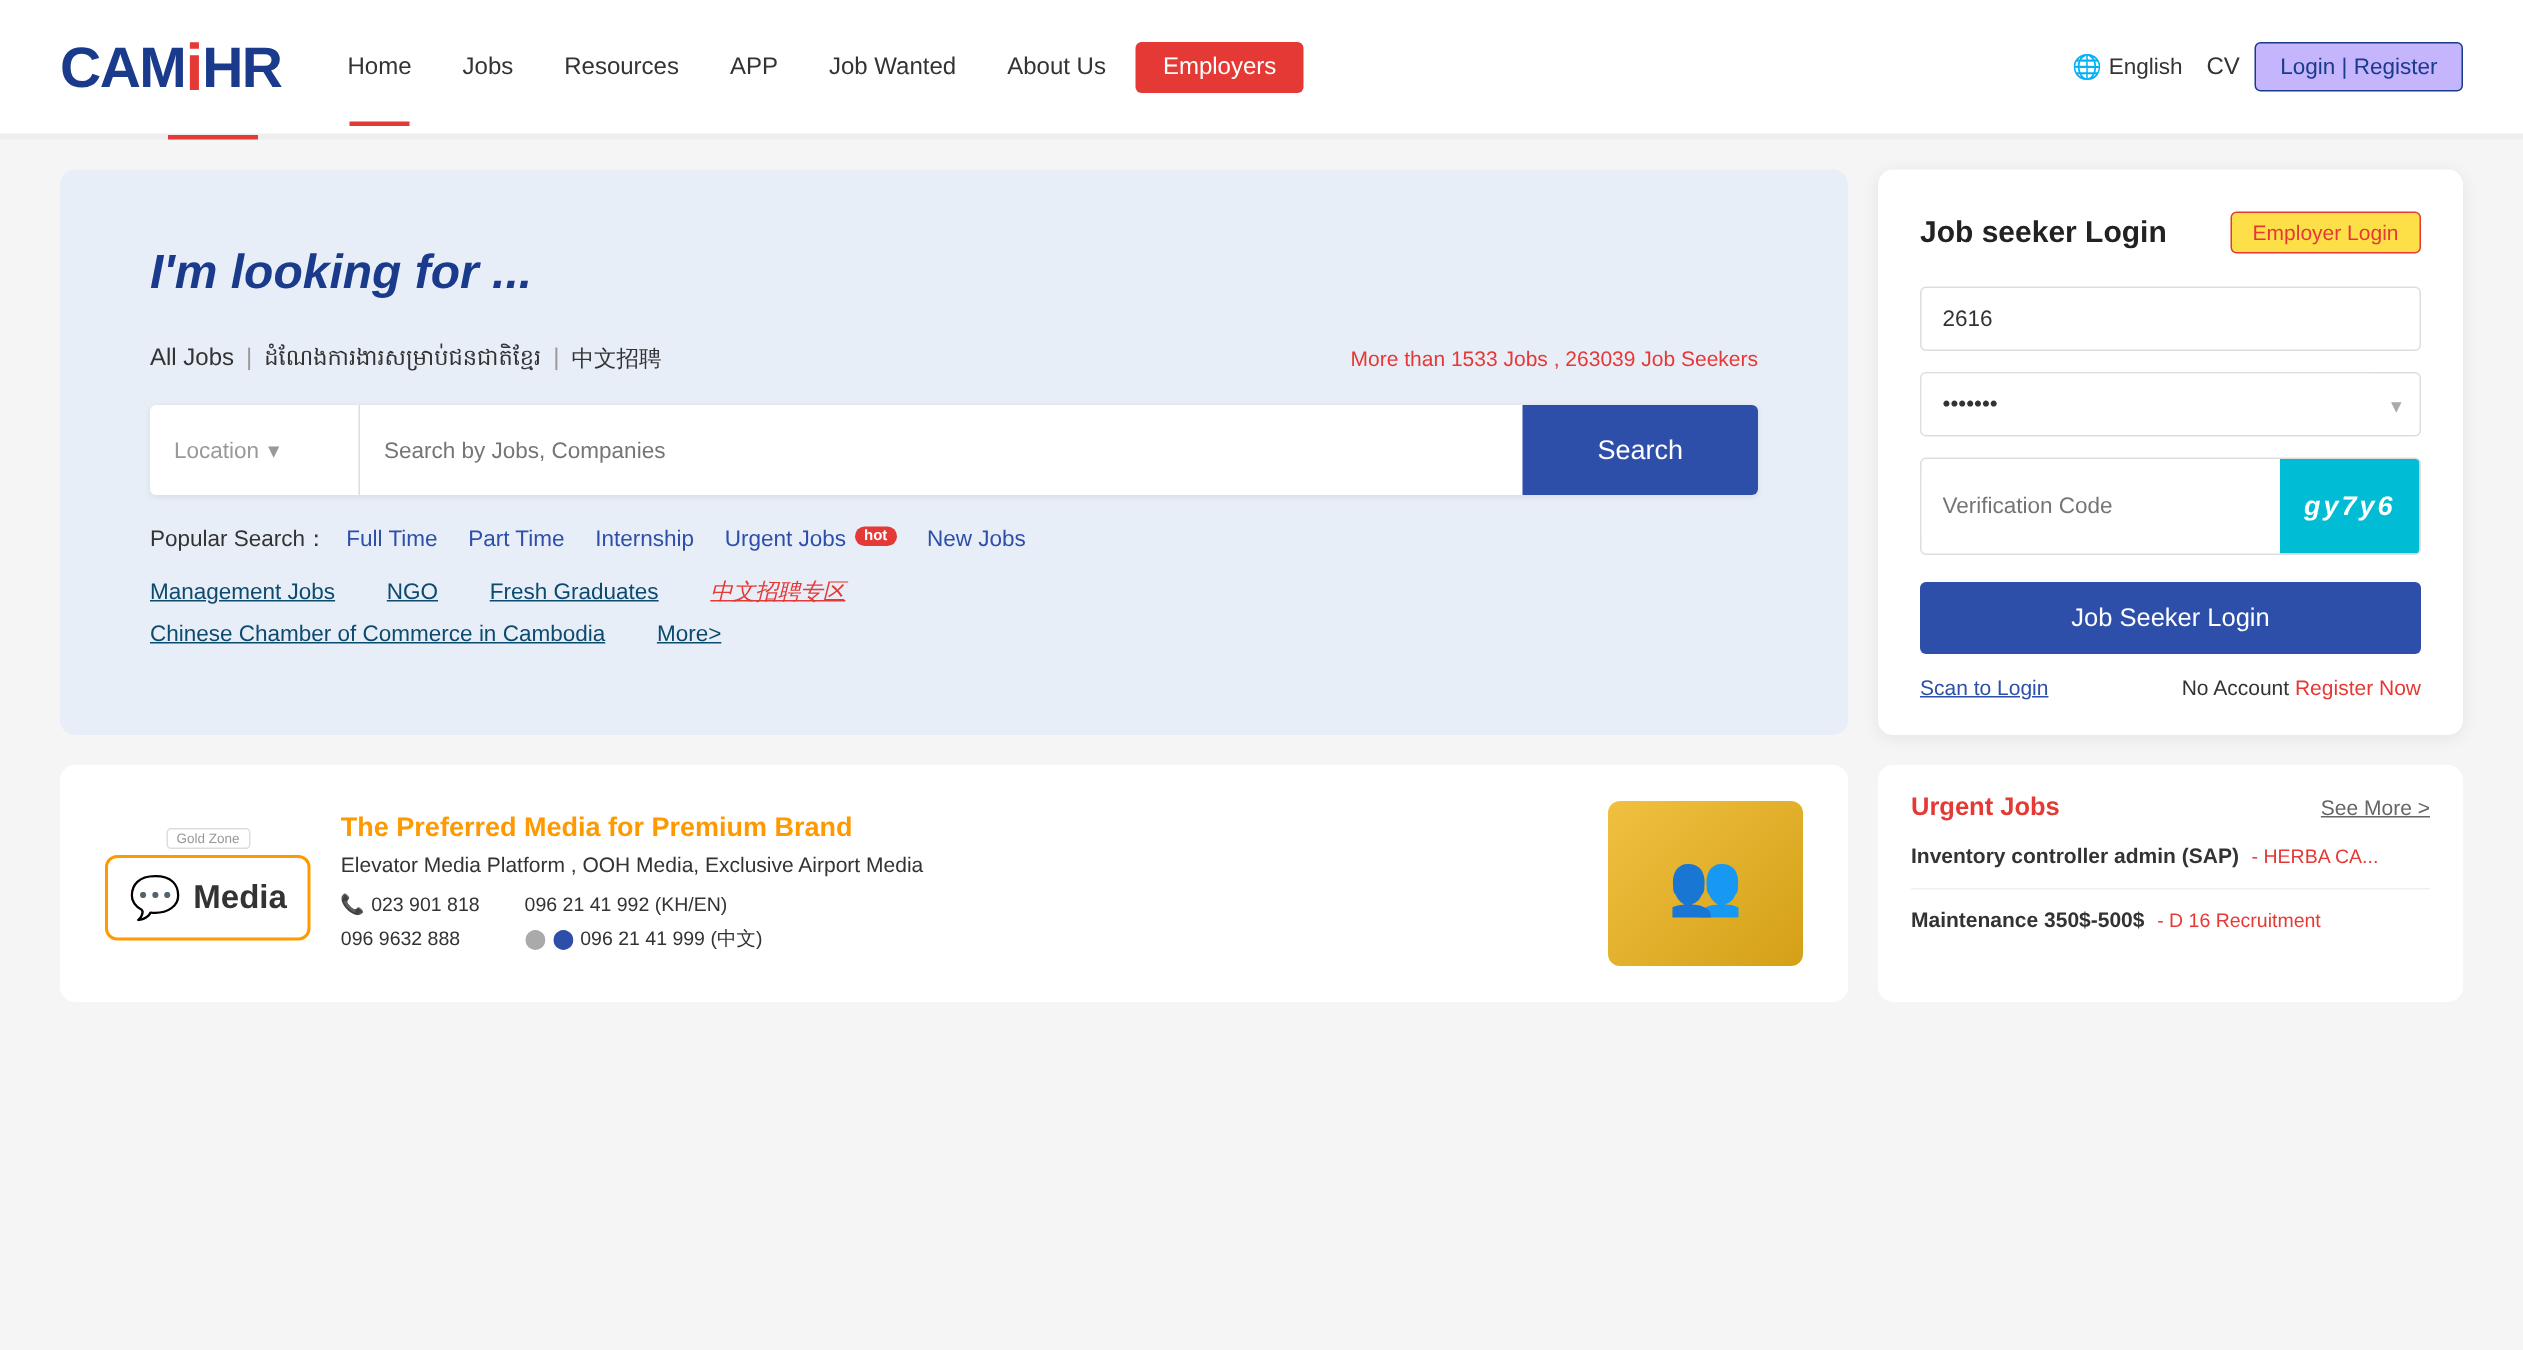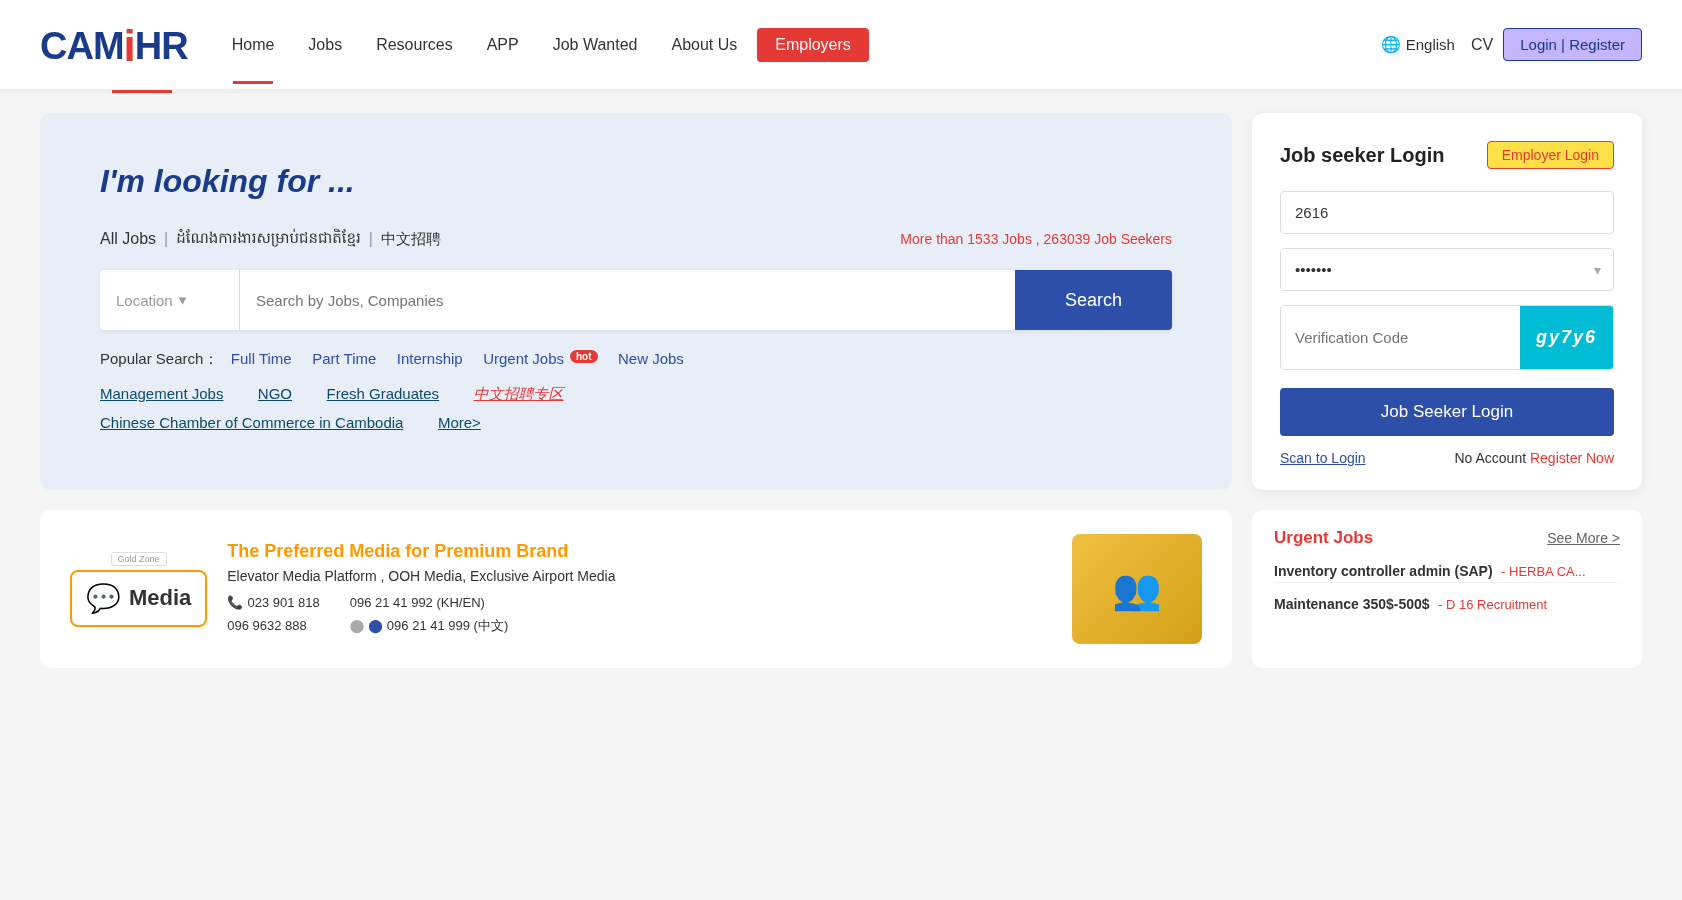--- a/index.html
+++ b/index.html
@@ -378,21 +378,21 @@
     }
     .urgent-header {
       display: flex;
       align-items: center;
       justify-content: space-between;
       margin-bottom: 14px;
     }
     .urgent-title { font-size: 17px; font-weight: 700; color: #e53935; }
     .see-more { font-size: 14px; color: #666; cursor: pointer; }
 
-    .urgent-job { margin-bottom: 12px; padding-bottom: 2px; border-bottom: 1px solid #f0f0f0; }
+    .urgent-job { margin-bottom: 12px; padding-bottom: 12px; border-bottom: 1px solid #f0f0f0; }
     .urgent-job:last-child { border-bottom: none; margin-bottom: 0; }
     .urgent-job-title { font-size: 14px; font-weight: 700; color: #333; }
     .urgent-job-company { font-size: 13px; color: #e53935; margin-left: 4px; }
 
     
     .header-divider {
       height: 3px;
       background: #eee;
       position: relative;
     }

